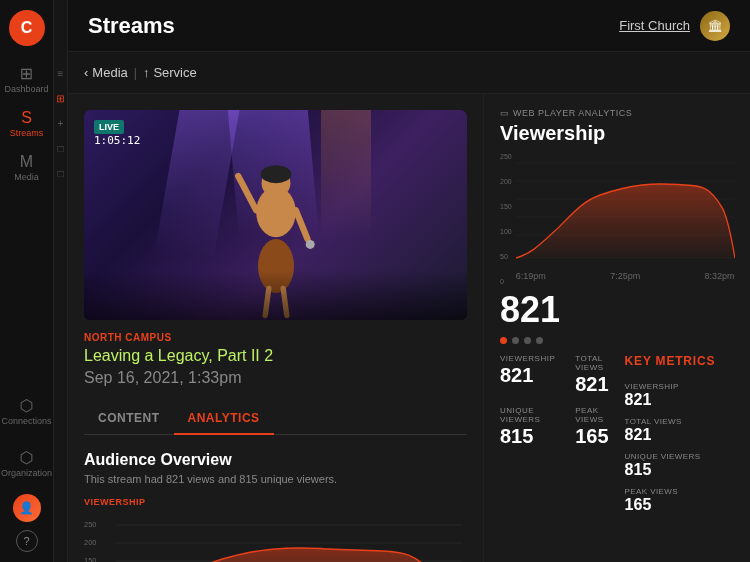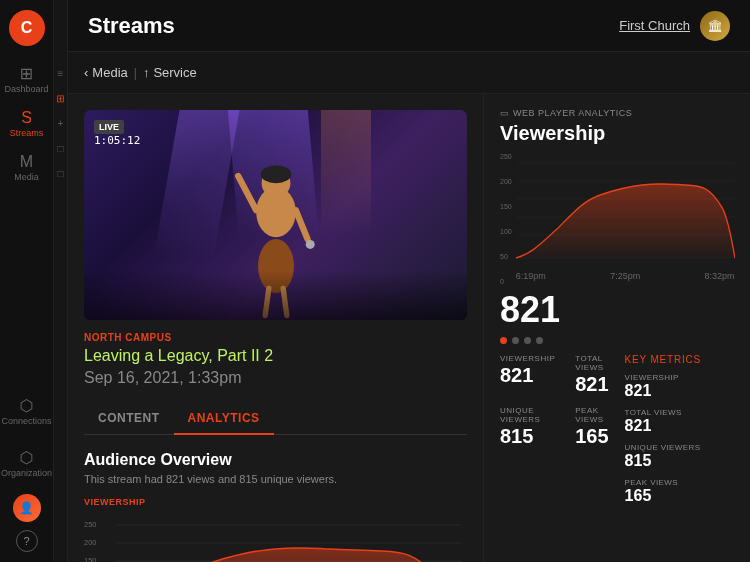--- a/index.html
+++ b/index.html
@@ -259,21 +259,21 @@
       bottom: 0;
       left: 0;
       right: 0;
       height: 50px;
       background: linear-gradient(transparent, rgba(0,0,0,0.6));
     }
     .live-badge {
       position: absolute;
       top: 10px;
       left: 10px;
-      background: #404040;
+      background: #0f766e;
       color: #fff;
       font-size: 9px;
       font-weight: bold;
       padding: 2px 5px;
       border-radius: 2px;
       text-transform: uppercase;
     }
     .timer-badge {
       position: absolute;
       top: 24px;
@@ -478,26 +478,26 @@
     .bottom-panels {
       display: flex;
       gap: 16px;
       flex: 1;
     }
 
     .key-metrics-panel {
       min-width: 110px;
     }
     .key-metrics-label {
-      font-size: 10px;
+      font-size: 12px;
       color: #e8411a;
       text-transform: uppercase;
       letter-spacing: 0.8px;
-      font-weight: 400;
-      margin-bottom: 8px;
+      font-weight: 700;
+      margin-bottom: 14px;
     }
     .metric-item {
       margin-bottom: 8px;
     }
     .metric-name {
       font-size: 8px;
       color: #888;
       text-transform: uppercase;
       letter-spacing: 0.4px;
     }

